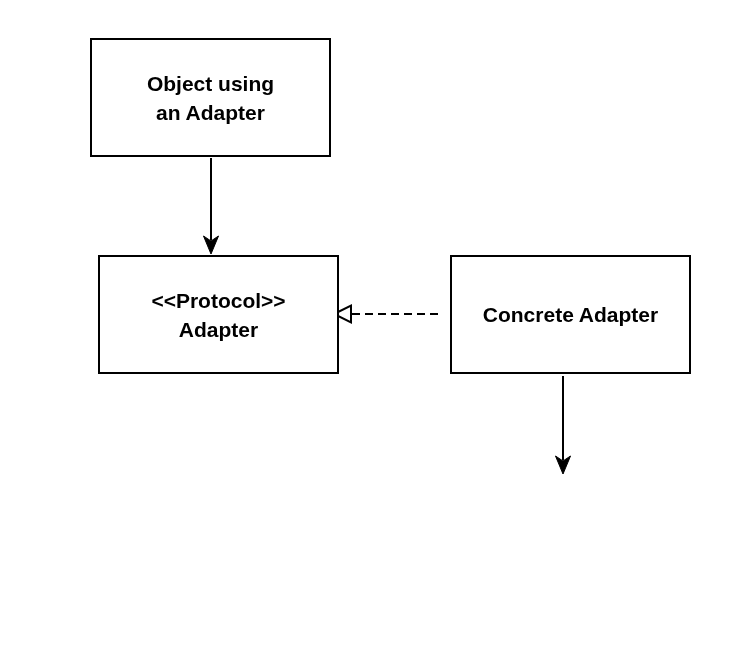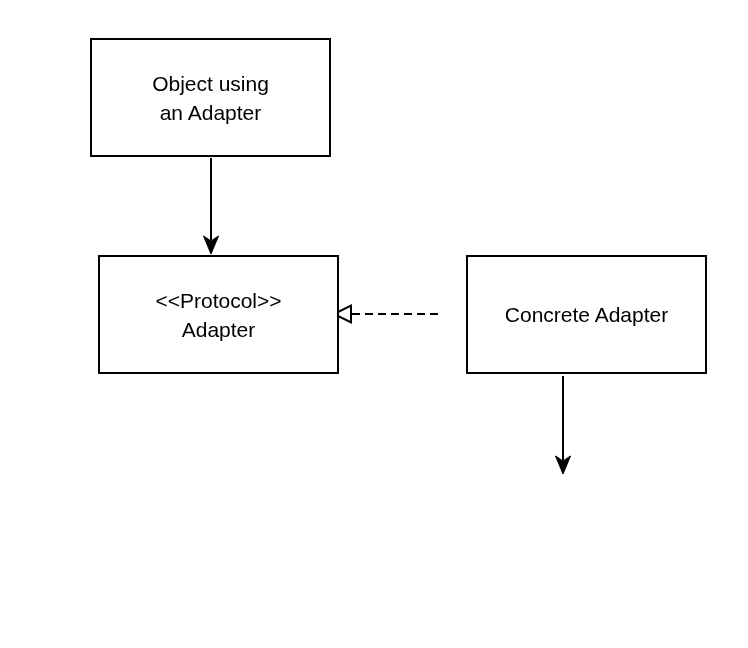--- a/index.html
+++ b/index.html
@@ -9,20 +9,21 @@
     height: 648px;
     background: #ffffff;
     font-family: "Liberation Sans", "DejaVu Sans", sans-serif;
     overflow: hidden;
   }
   .canvas {
     position: relative;
     width: 748px;
     height: 541px;
     background: #ffffff;
+    font-weight: bold;
   }
   .edges-layer {
     position: absolute;
     left: 0;
     top: 0;
     width: 748px;
     height: 648px;
     pointer-events: none;
   }
   .node {
@@ -34,21 +35,21 @@
     align-items: center;
     justify-content: center;
     text-align: center;
     color: #000000;
     font-size: 21px;
     line-height: 29px;
     white-space: pre-line;
   }
   .node-object-using-adapter { left: 90px;  top: 38px;  width: 241px; height: 119px; }
   .node-protocol-adapter     { left: 98px;  top: 255px; width: 241px; height: 119px; }
-  .node-concrete-adapter     { left: 466px; top: 255px; width: 241px; height: 119px; }
+  .node-concrete-adapter     { left: 450px; top: 255px; width: 241px; height: 119px; }
   .node-legacy-object        { left: 442px; top: 475px; width: 241px; height: 118px; }
   .node-label { white-space: pre-line; }
 </style>
 </head>
 <body>
 
 <div class="canvas">
 
   <svg class="edges-layer" width="748" height="648" viewBox="0 0 748 648" xmlns="http://www.w3.org/2000/svg">
 

